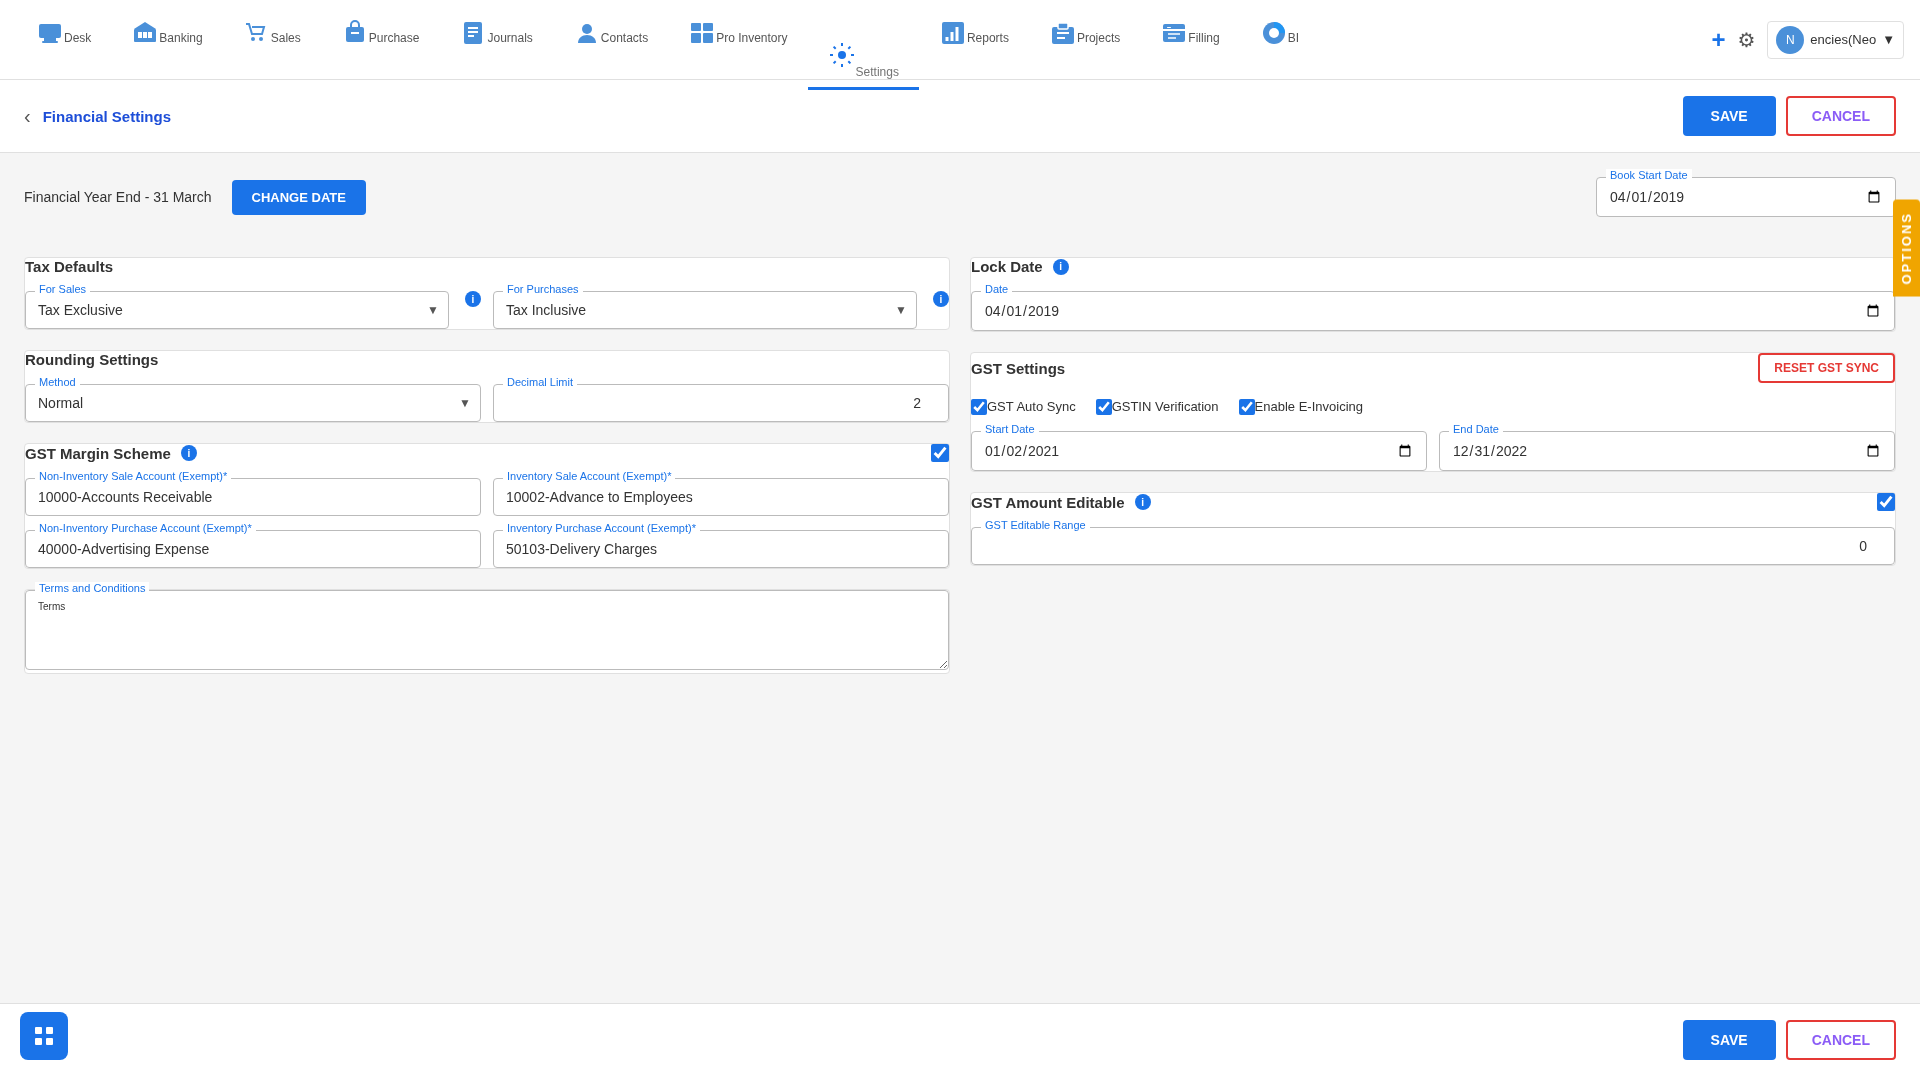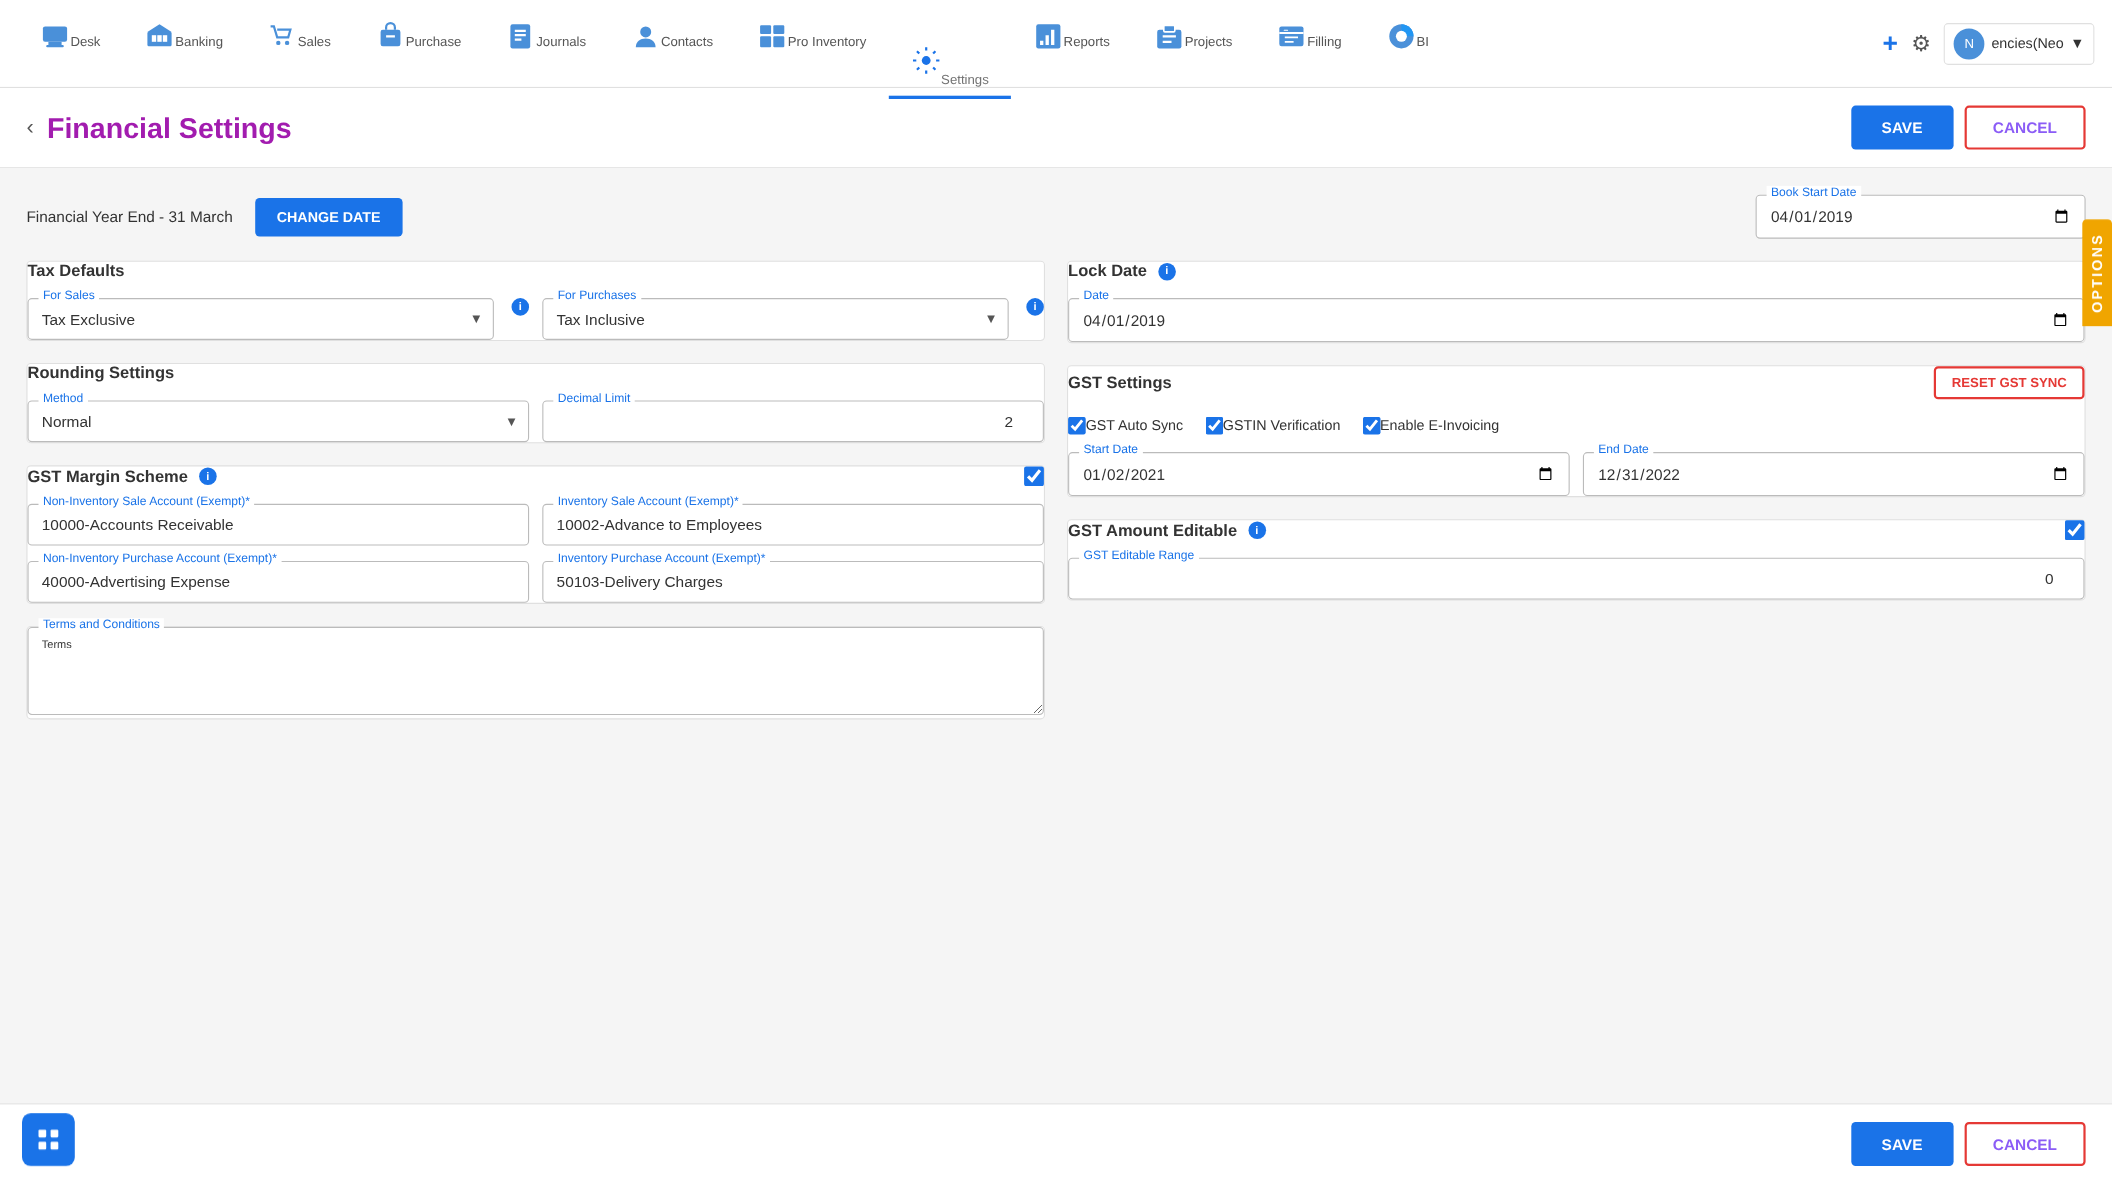--- a/index.html
+++ b/index.html
@@ -41,21 +41,21 @@
     
     .page-content { background: #fff; min-height: calc(100vh - 80px); }
 
     
     .page-header {
       display: flex; align-items: center; justify-content: space-between;
       padding: 16px 24px; border-bottom: 1px solid #e0e0e0; background: #fff;
     }
     .page-header-left { display: flex; align-items: center; gap: 12px; }
     .back-btn { color: #555; cursor: pointer; font-size: 20px; }
-    .page-title { font-size: 26px; font-weight: bold; color: #a21caf; }
+    .page-title { font-size: 15px; font-weight: bold; color: #1d4ed8; }
     .header-actions { display: flex; gap: 10px; }
     .btn-save {
       background: #1a73e8; color: #fff; border: none; padding: 10px 28px;
       font-size: 14px; font-weight: bold; cursor: pointer; border-radius: 4px;
     }
     .btn-cancel {
       background: #fff; color: #8b5cf6; border: 2px solid #e53935; padding: 10px 24px;
       font-size: 14px; font-weight: bold; cursor: pointer; border-radius: 4px;
     }
 
@@ -78,21 +78,21 @@
       font-size: 13px; font-weight: bold; cursor: pointer; border-radius: 4px;
     }
     .book-start-date-wrapper { margin-left: auto; min-width: 300px; }
 
     
     .two-col { display: grid; grid-template-columns: 1fr 1fr; gap: 20px; }
 
     
     .card {
       background: #fff; border: 1px solid #e0e0e0; border-radius: 4px;
-      margin-bottom: 20px; 
+      margin-bottom: 20px;  margin-top: 20px;
     }
     .card-header {
       display: flex; align-items: center; justify-content: space-between;
       margin-bottom: 16px; font-size: 15px; font-weight: 600; color: #333;
     }
     .card-header-title { display: flex; align-items: center; gap: 6px; }
 
     
     .form-row { display: flex; gap: 12px; flex-wrap: wrap; }
     .form-group { flex: 1; min-width: 180px; position: relative; }

